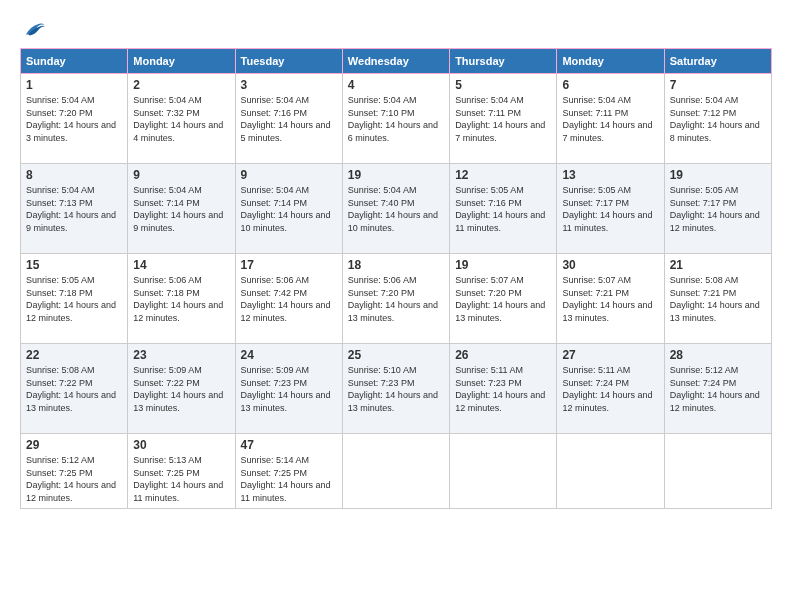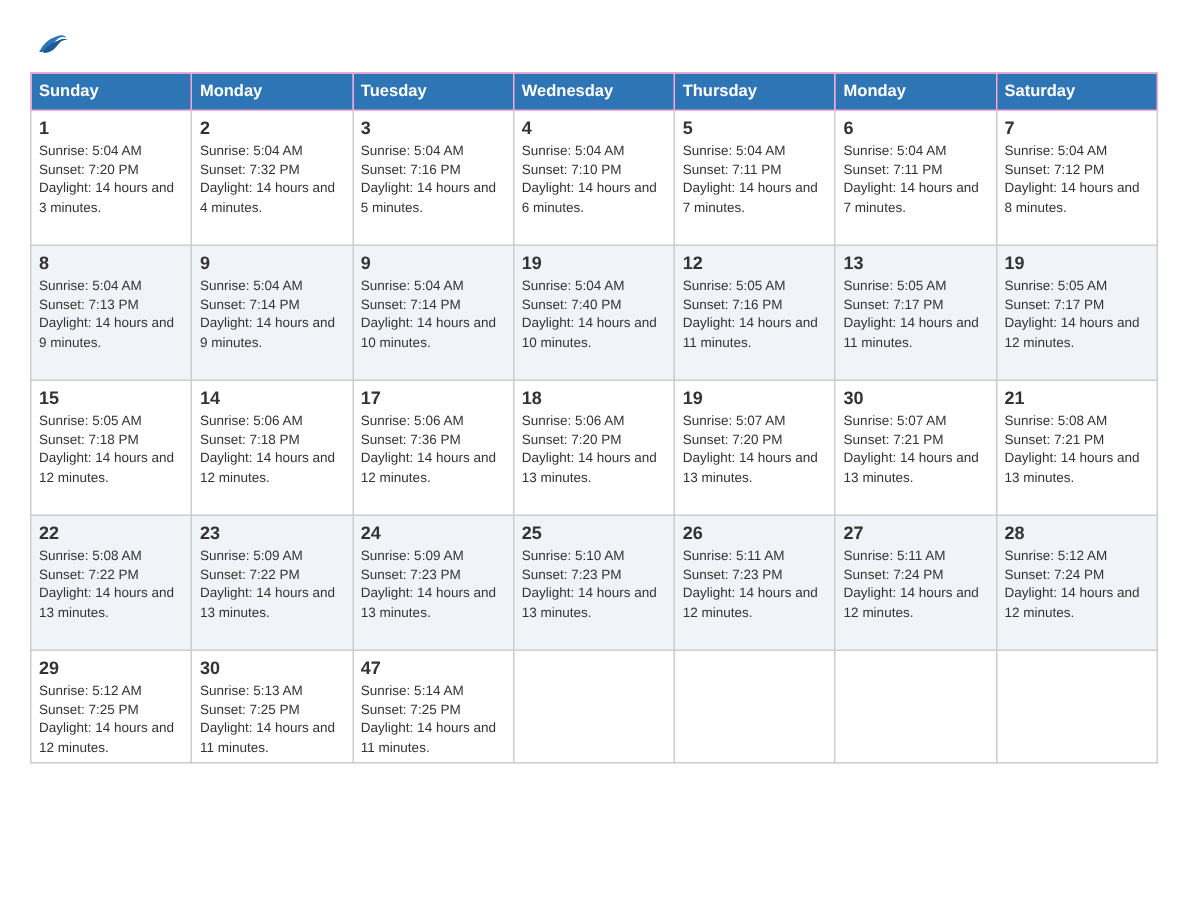--- a/index.html
+++ b/index.html
@@ -255,21 +255,21 @@
         <div class="day-info">
           <span>Sunrise: 5:06 AM</span><br>
           <span>Sunset: 7:18 PM</span><br>
           <span>Daylight: 14 hours and 12 minutes.</span>
         </div>
       </td>
         <td>
         <span class="day-number">17</span>
         <div class="day-info">
           <span>Sunrise: 5:06 AM</span><br>
-          <span>Sunset: 7:36 PM</span><br>
+          <span>Sunset: 7:42 PM</span><br>
           <span>Daylight: 14 hours and 12 minutes.</span>
         </div>
       </td>
         <td>
         <span class="day-number">18</span>
         <div class="day-info">
           <span>Sunrise: 5:06 AM</span><br>
           <span>Sunset: 7:20 PM</span><br>
           <span>Daylight: 14 hours and 13 minutes.</span>
         </div>

